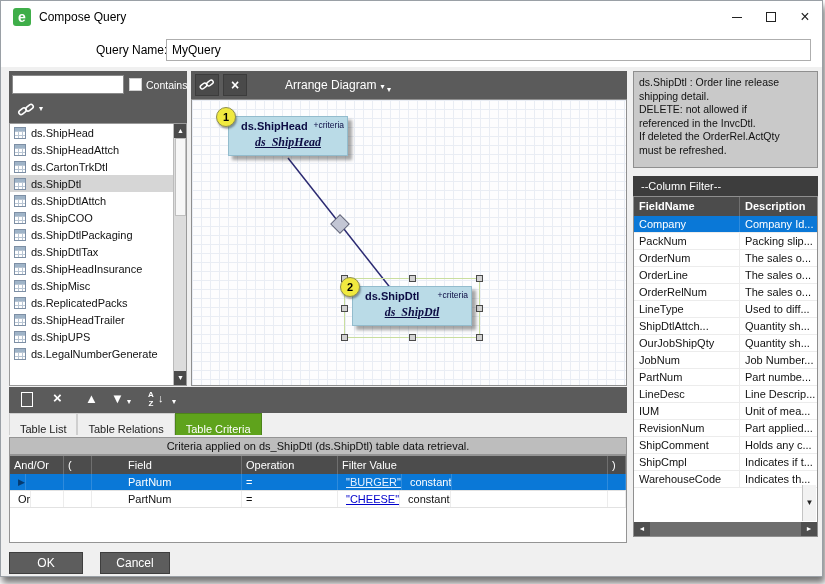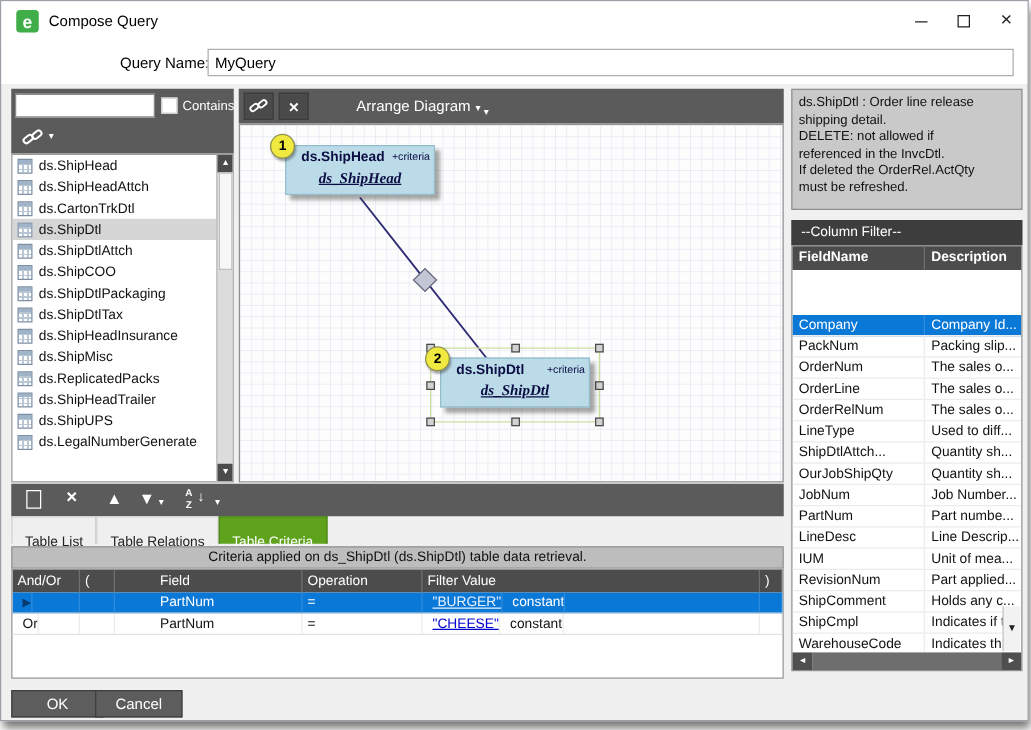--- a/index.html
+++ b/index.html
@@ -63,21 +63,21 @@
 
   
   .right-panel { position:absolute; left:632px; top:70px; width:185px; height:466px; }
   .desc-box { position:absolute; left:0; top:0; width:185px; height:97px; background:#c9c9c9; border:1px solid #8f8f8f; font-size:10.5px; line-height:13.5px; color:#111; padding:4px 5px; white-space:pre-line; }
   .col-filter { position:absolute; left:0; top:105px; width:185px; height:20px; background:#3d3d3d; color:#fff; font-size:11px; line-height:20px; padding-left:8px; }
   .fields-grid { position:absolute; left:0; top:125px; width:185px; height:341px; border:1px solid #8f8f8f; background:#fff; }
   .fg-header { display:flex; height:19px; background:#4c4c4c; color:#fff; font-size:11px; line-height:19px;font-weight:bold; }
   .fg-header .fg-c1 { border-right:1px solid #707070; }
   .fg-c1 { width:106px; padding-left:5px; overflow:hidden; white-space:nowrap; }
   .fg-c2 { flex:1; padding-left:5px; overflow:hidden; white-space:nowrap; }
-  .fg-rows { height:306px; overflow:hidden;margin-top:36px; }
+  .fg-rows { height:306px; overflow:hidden; }
   .fg-row { display:flex; height:17px; font-size:11px; line-height:17px; color:#111; border-bottom:1px solid #ececec; }
   .fg-row .fg-c1 { border-right:1px solid #ececec; }
   .fg-row.selected { background:#0a78d7; color:#fff; }
   .fg-row.selected .fg-c1 { border-right-color:#2f8bdc; }
   .fg-vdown { position:absolute; right:1px; top:288px; width:14px; height:36px; background:#f2f2f2; border-left:1px solid #c4c4c4; color:#222; font-size:8px; text-align:center; line-height:36px; }
   .fg-hscroll { position:absolute; left:0; bottom:0; width:100%; height:14px; background:#cfcfcf; display:flex; }
   .hs-btn { width:16px; height:14px; background:#4f4f4f; color:#fff; font-size:7px; text-align:center; line-height:14px; }
   .hs-thumb { flex:1; background:#6e6e6e; margin:0; }
 
   
@@ -85,21 +85,21 @@
   .bp-toolbar { position:absolute; left:0; top:0; width:100%; height:26px; background:#5b5b5b; color:#fff; }
   .bp-icon { position:absolute; top:4px; color:#fff; font-size:13px; }
   .page-icon { position:absolute; left:12px; top:5px; width:12px; height:15px; border:1.5px solid #fff; background:rgba(0,0,0,0); }
   .bp-x { left:44px; font-size:15px; font-weight:bold; top:2px; }
   .bp-up { left:76px; } .bp-down { left:102px; }
   .bp-caret1 { left:118px; font-size:8px; top:10px; }
   .sort-icon { position:absolute; left:136px; top:3px; width:12px; color:#fff; font-size:8px; font-weight:bold; line-height:9px; text-align:center; }
   .sort-arrow { position:absolute; left:149px; top:5px; font-size:11px; color:#fff; }
   .bp-caret2 { left:163px; font-size:8px; top:10px; }
   .bp-tabs { position:absolute; left:0; top:26px; height:22px; display:flex; }
-  .bp-tab { height:22px; padding:9px 10px; font-size:11px; line-height:22px; color:#222; background:#efefef; border:1px solid #cfcfcf; border-bottom:none; }
+  .bp-tab { height:22px; padding:4px 10px; font-size:11px; line-height:22px; color:#222; background:#efefef; border:1px solid #cfcfcf; border-bottom:none; }
   .bp-tab.active { background:#5fa31c; color:#fff; border-color:#4c831a; }
   .bp-caption { position:absolute; left:0; top:50px; width:100%; height:18px; background:#bdbdbd; border:1px solid #949494; font-size:11px; line-height:16px; text-align:center; color:#111; }
   .crit-grid { position:absolute; left:0; top:68px; width:100%; height:88px; background:#fff; border:1px solid #949494; overflow:hidden; }
   .cg-header { display:flex; height:18px; background:#4c4c4c; color:#fff; font-size:11px; line-height:18px; }
   .cg-header span { border-right:1px solid #6f6f6f; padding-left:4px; overflow:hidden; white-space:nowrap; }
   .cg-row { display:flex; height:17px; font-size:11px; line-height:17px; color:#111; border-bottom:1px solid #e2e2e2; }
   .cg-row span { border-right:1px solid #ececec; padding-left:4px; overflow:hidden; white-space:nowrap; display:flex; align-items:center; }
   .cg-row.selected { background:#0a78d7; color:#fff; }
   .cg-row.selected span { border-right-color:#2f8bdc; }
   .c0 { width:54px; } .c1 { width:28px; } .c2 { width:32px; justify-content:center;margin-top:35px; }
@@ -107,21 +107,21 @@
   .cg-check { width:11px; height:11px; background:#fff; border:1px solid #8a8a8a; display:inline-block; }
   .cg-marker { font-size:9px; color:#06305e; margin-right:3px; }
   .cg-row.selected .cg-marker { color:#063a6e; }
   .fv-link { text-decoration:underline; color:#0000cc; }
   .cg-row.selected .fv-link { color:#e8f2ff; }
   .fv-suffix { margin-left:4px; }
 
   
   .btn { position:absolute; top:551px; height:22px; background:#5d5d5d; border:1px solid #3e3e3e; color:#fff; font-size:12px; font-family:"Liberation Sans", sans-serif; }
   .btn.ok { left:8px; width:74px; }
-  .btn.cancel { left:75px; width:70px; }
+  .btn.cancel { left:99px; width:70px; }
 </style>
 </head>
 <body>
 
 <div class="window">
 
   <div class="titlebar">
     <div class="logo">e</div>
     <div class="title">Compose Query</div>
     <div class="win-controls">

